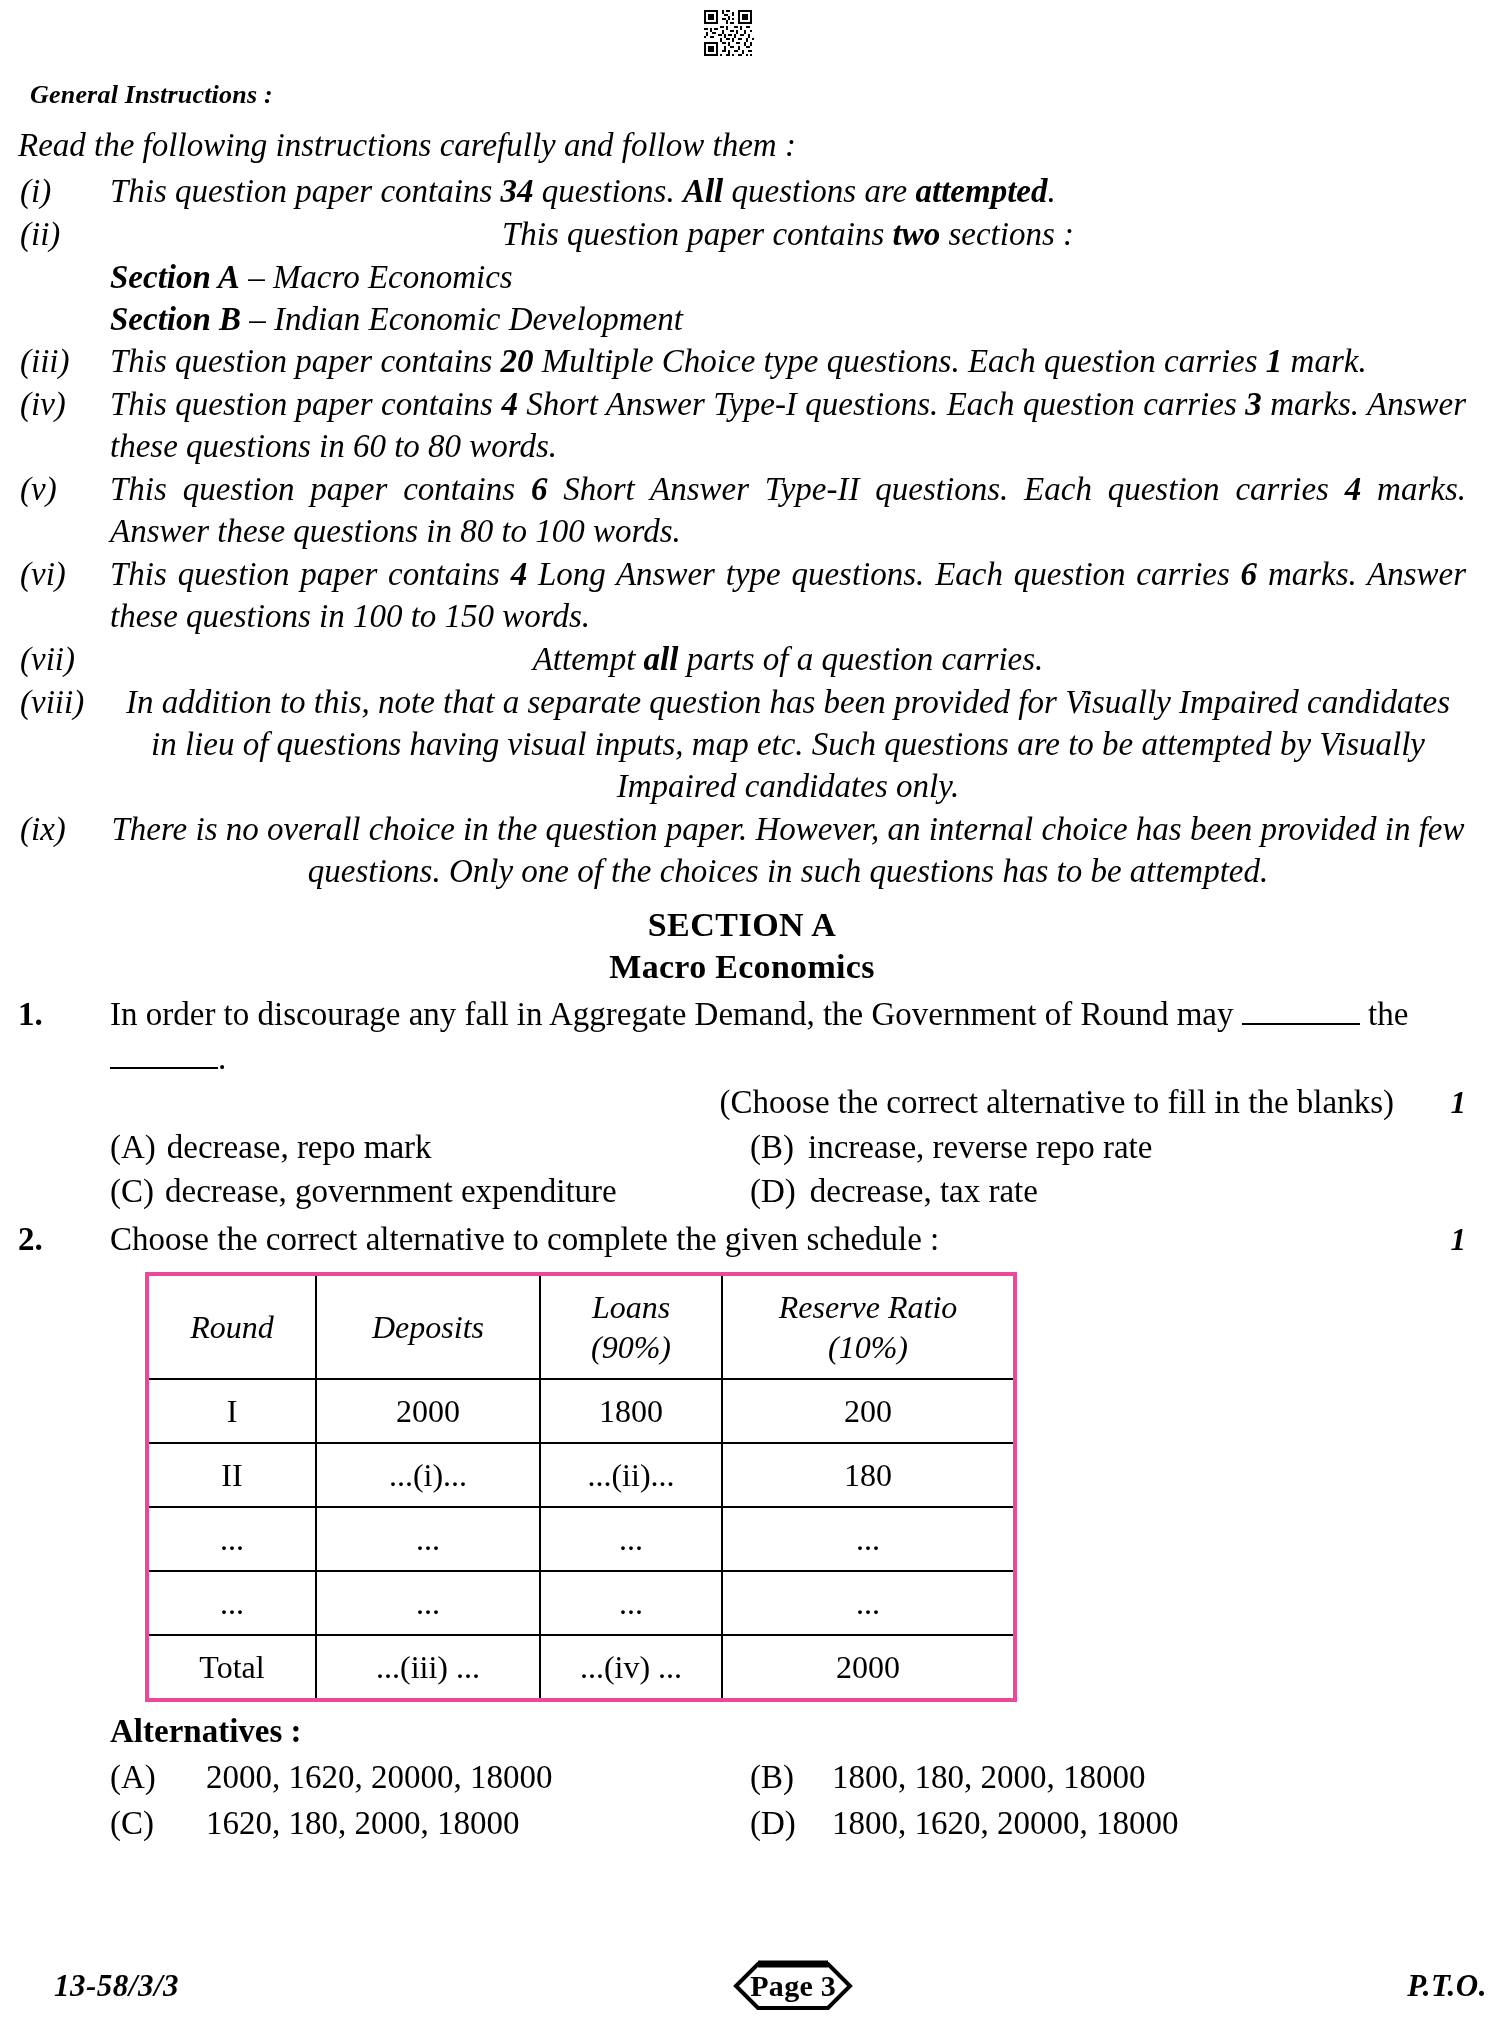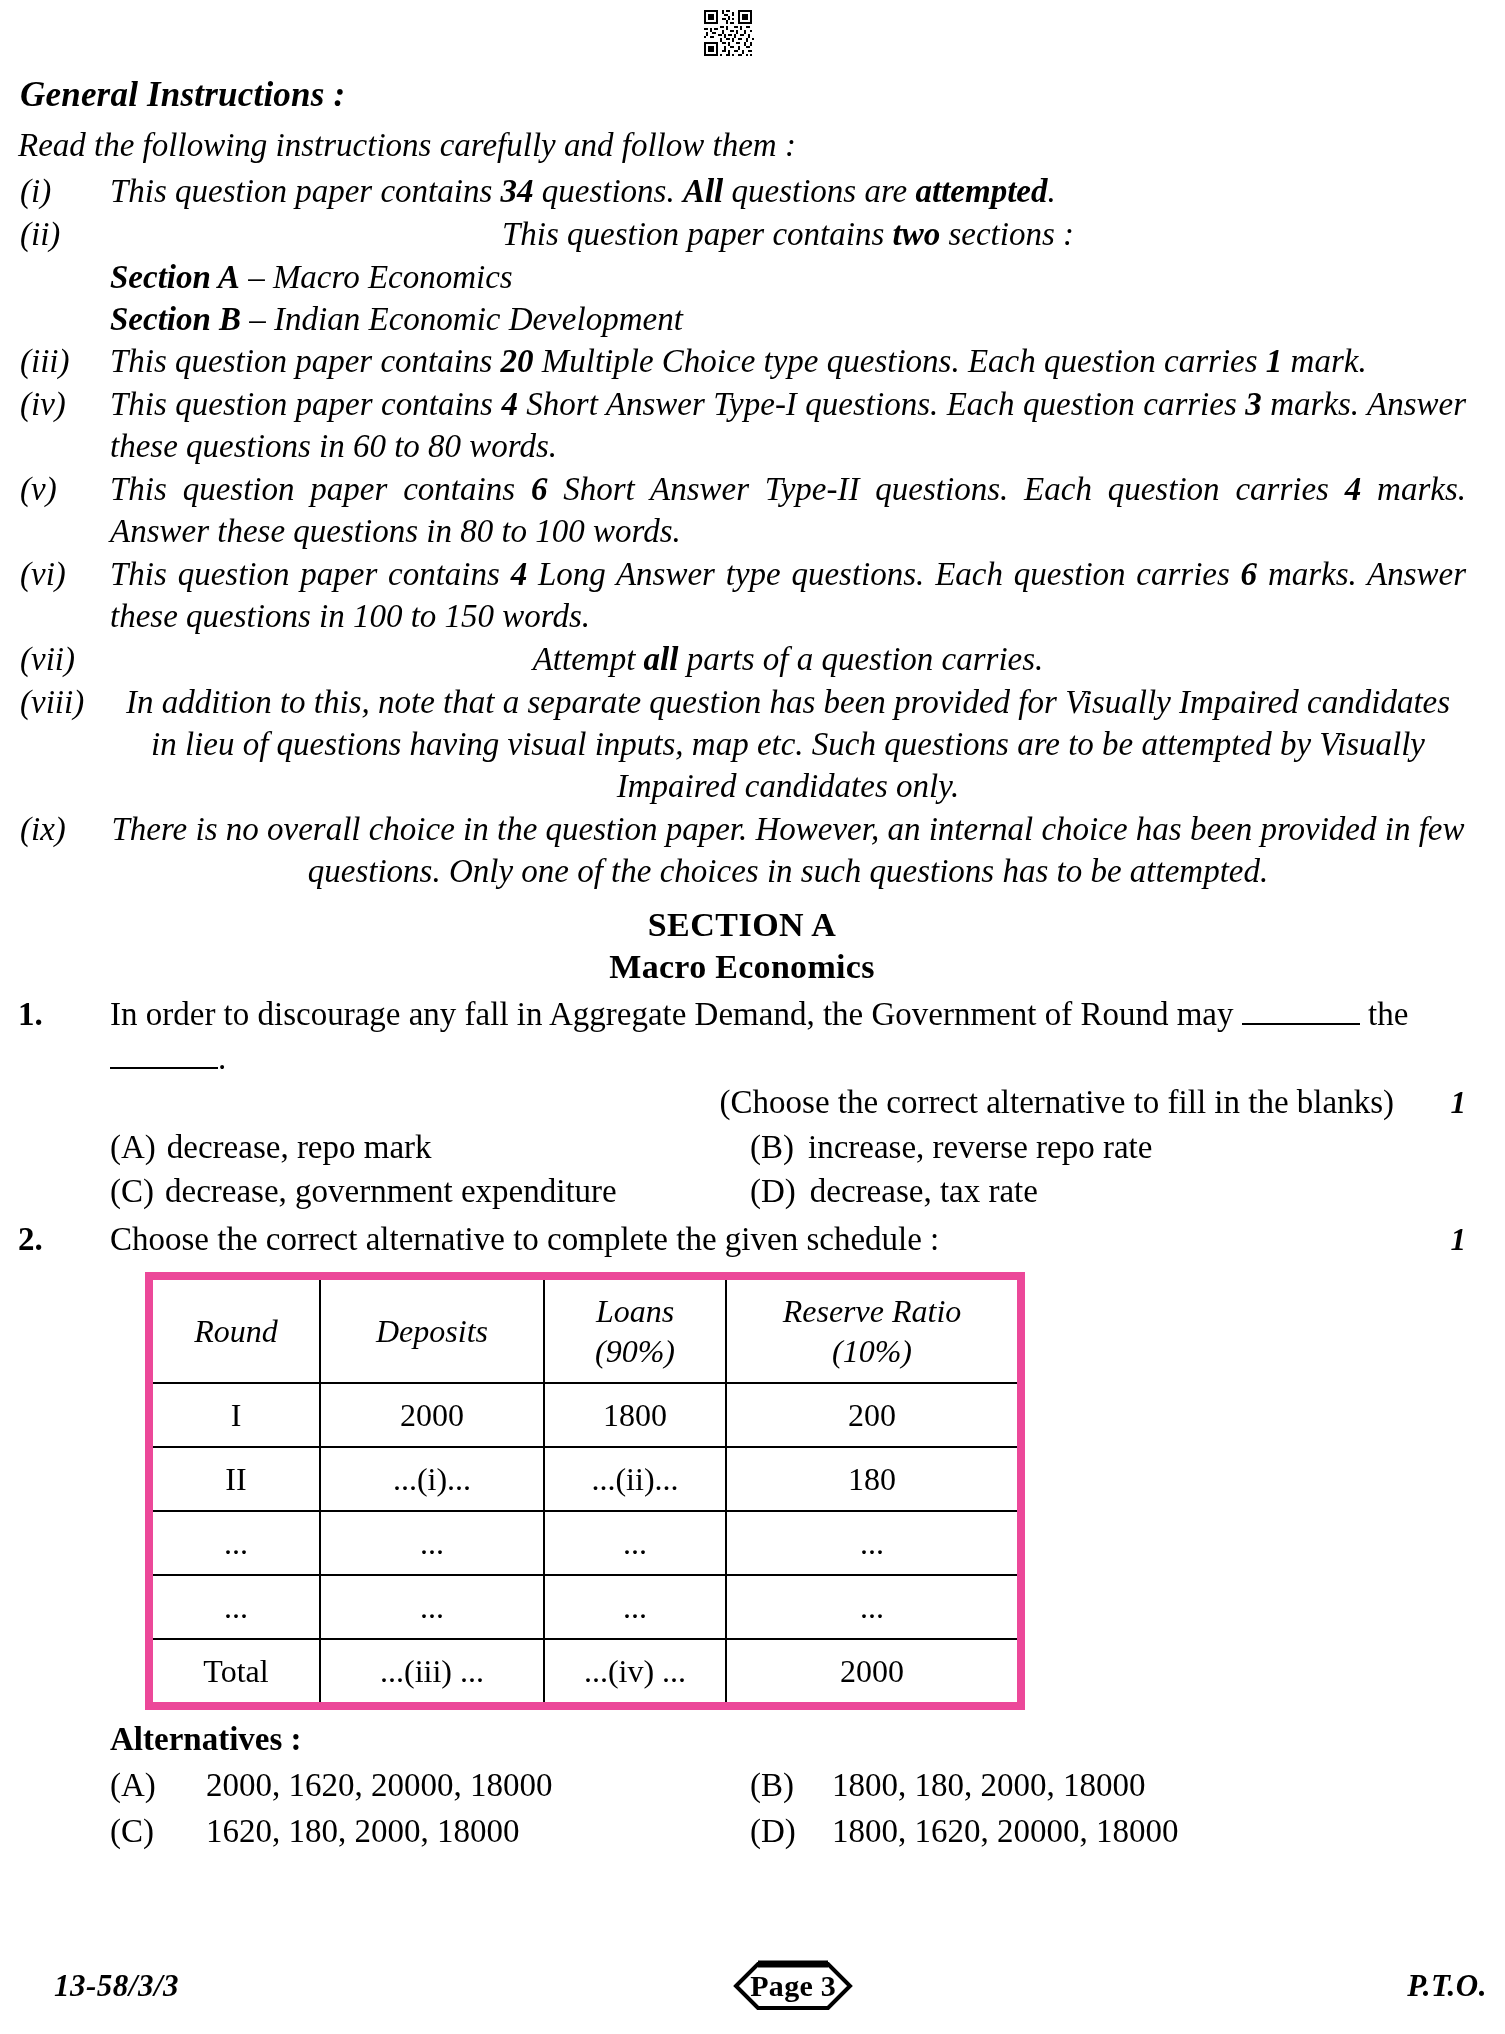--- a/index.html
+++ b/index.html
@@ -39,24 +39,24 @@
     position: absolute;
     top: 72px;
     left: 18px;
     width: 1448px;
   }
 
   
   .gi-title {
     font-style: italic;
     font-weight: bold;
-    font-size: 35px;
+    font-size: 26px;
     line-height: 46px;
     letter-spacing: 0.2px;
-    margin: 0 0 4px 2px;
+    margin: 0 0 4px 12px;
   }
   .gi-lead {
     font-style: italic;
     font-size: 33px;
     line-height: 46px;
     margin: 0 0 2px 0;
   }
 
   
   .instr {
@@ -206,21 +206,21 @@
 
   
   .tbl-wrap {
     margin-top: 10px;
     padding-left: 35px;
   }
   table.schedule {
     border-collapse: collapse;
     width: 858px;
     table-layout: fixed;
-    border: 8px solid #ec4899;
+    border: 4px solid #ec4899;
   }
   table.schedule td, table.schedule th {
     border: 2px solid #000;
     text-align: center;
     vertical-align: middle;
     font-size: 32px;
     padding: 0;
     font-weight: normal;
   }
   table.schedule th {

